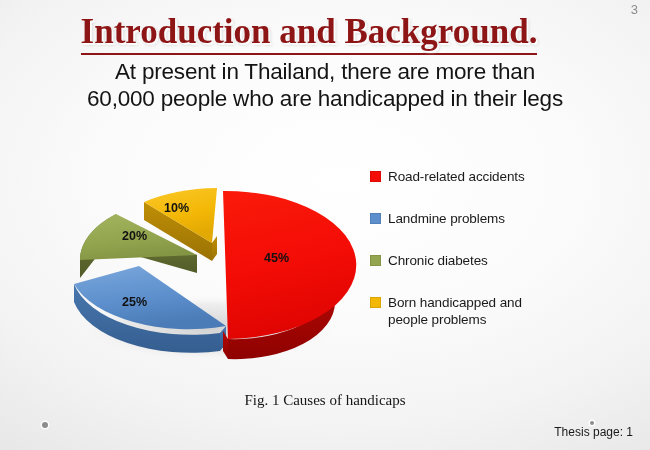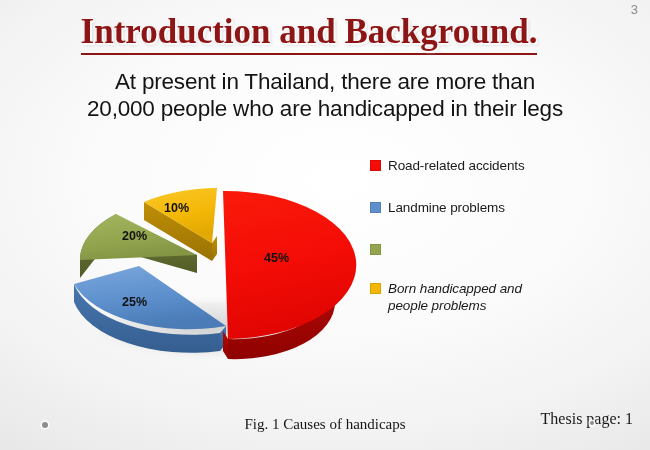--- a/index.html
+++ b/index.html
@@ -53,21 +53,21 @@
   }
   #title .tl-underline {
     display: inline-block;
     border-bottom: 2px solid #8e1515;
     padding-bottom: 1px;
   }
 
   
   #subtitle {
     position: absolute;
-    top: 68px;
+    top: 58px;
     left: 12px;
     width: 626px;
     text-align: center;
     font-family: "Liberation Sans", sans-serif;
     font-size: 22.5px;
     line-height: 27px;
     color: #141414;
     letter-spacing: -0.2px;
   }
 
@@ -86,29 +86,29 @@
     font-family: "Liberation Sans", sans-serif;
     font-weight: bold;
     font-size: 12.5px;
     fill: #111111;
   }
 
   
   #legend {
     position: absolute;
     left: 370px;
-    top: 157px;
+    top: 168px;
     width: 260px;
   }
   .legend-row {
     display: flex;
     align-items: flex-start;
     margin-bottom: 25px;
   }
-  .legend-row:last-child { margin-bottom: 8px; font-style: italic; }
+  .legend-row:last-child { margin-bottom: 8px; }
   .legend-swatch {
     width: 11px;
     height: 11px;
     flex: 0 0 11px;
     margin-top: 3px;
     margin-right: 7px;
     border: 1px solid rgba(0,0,0,0.10);
     box-sizing: border-box;
   }
   .legend-label {
@@ -122,30 +122,29 @@
   
   #fig-caption {
     position: absolute;
     top: 392px;
     left: 0;
     width: 650px;
     text-align: center;
     font-family: "Liberation Serif", serif;
     font-size: 15px;
     color: #161616;
-    margin-top: 24px;
   }
 
   
   #footer-note {
     position: absolute;
     right: 17px;
-    bottom: 22px;
-    font-family: Liberation Serif, serif;
-    font-size: 16px;
+    bottom: 11px;
+    font-family: Liberation Sans, sans-serif;
+    font-size: 12px;
     color: #1a1a1a;
   }
 
   
   .deco-dot {
     position: absolute;
     border-radius: 50%;
     background: #8d8d8d;
     box-shadow: 0 0 0 1.5px rgba(255,255,255,0.85);
   }
@@ -168,21 +167,21 @@
 <div id="slide">
 
   <div id="page-number">3</div>
 
   <div id="title">
     <span class="tl-underline">Introduction and Background.</span>
   </div>
 
   <div id="subtitle">
     <div>At present in Thailand, there are more than</div>
-    <div>20,000 people who are handicapped in their legs</div>
+    <div>60,000 people who are handicapped in their legs</div>
   </div>
 
   <div id="chart-area">
     <svg id="pie-svg" width="300" height="215" viewBox="0 0 300 215">
       <defs>
         <linearGradient id="gradRedTop" x1="0" y1="0" x2="0.2" y2="1">
           <stop offset="0%" stop-color="#FA1A0A"></stop>
           <stop offset="55%" stop-color="#F40C06"></stop>
           <stop offset="100%" stop-color="#E00502"></stop>
         </linearGradient>
@@ -272,20 +271,23 @@
 
     <div class="legend-row">
       <span class="legend-swatch" style="background:#5C8FCC"></span>
       <span class="legend-label">
         <span>Landmine problems</span>
       </span>
     </div>
 
     <div class="legend-row">
       <span class="legend-swatch" style="background:#93A64F"></span>
+      <span class="legend-label">
+        <span>Chronic diabetes</span>
+      </span>
     </div>
 
     <div class="legend-row">
       <span class="legend-swatch" style="background:#F3B706"></span>
       <span class="legend-label">
         <span>Born handicapped and</span><br>
         <span>people problems</span>
       </span>
     </div>
 

